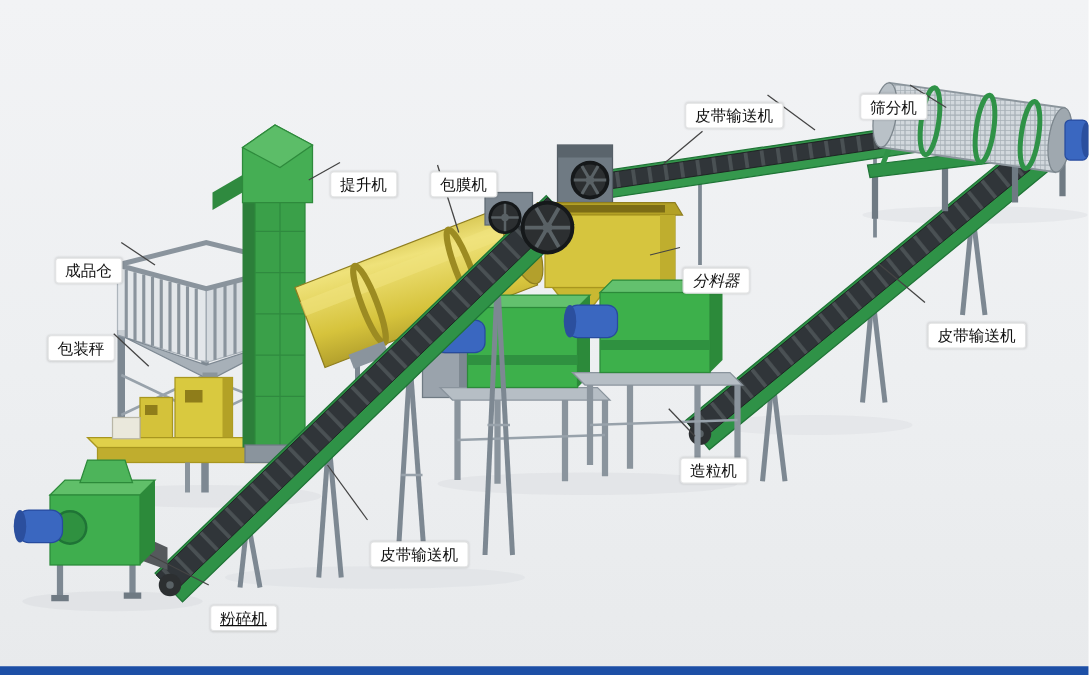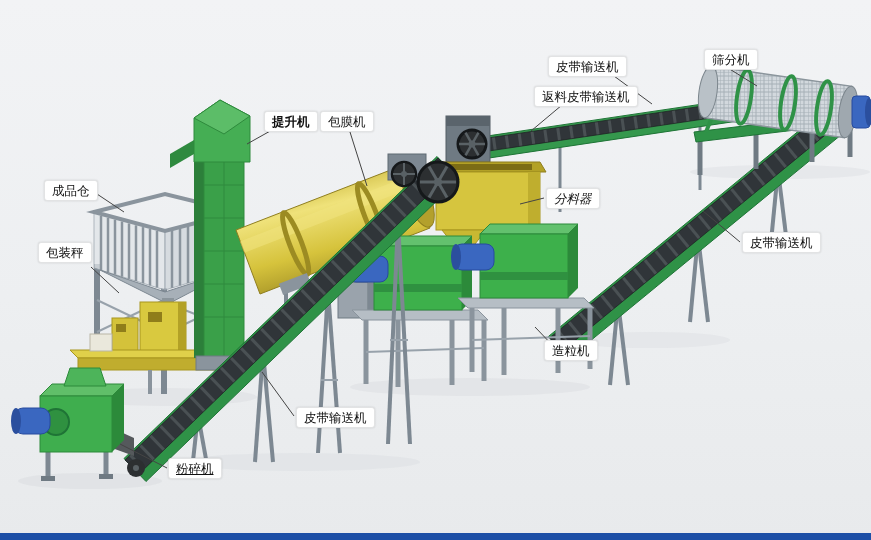--- a/index.html
+++ b/index.html
@@ -6,20 +6,21 @@
   .stage{
     position:relative;width:871px;height:540px;overflow:hidden;
     background:linear-gradient(180deg,#f2f3f5 0%,#edeff1 55%,#e8eaec 100%);
     font-family:"DejaVu Sans",sans-serif;
   }
   .scene-svg{position:absolute;left:0;top:0;width:871px;height:540px;}
   .label{
     position:absolute;background:#ffffff;border:1px solid #e2e3e4;border-radius:3px;
     padding:1px 7px;font-size:12.5px;line-height:17px;color:#101010;white-space:nowrap;
     box-shadow:0 0 2px rgba(0,0,0,.15);
+    margin-top:26px;
   }
   .footer-bar{position:absolute;left:0;right:0;bottom:0;height:7px;background:#1d4fa6;}
 </style>
 </head>
 <body>
 
 <div class="stage">
 
   <svg class="scene-svg" viewBox="0 0 871 540">
     <defs>
@@ -330,25 +331,24 @@
       <line x1="544" y1="198" x2="520" y2="204"></line>
       <line x1="740" y1="242" x2="703" y2="211"></line>
       <line x1="97" y1="194" x2="124" y2="212"></line>
       <line x1="91" y1="267" x2="119" y2="293"></line>
       <line x1="556" y1="349" x2="535" y2="327"></line>
       <line x1="294" y1="416" x2="262" y2="372"></line>
       <line x1="167" y1="468" x2="120" y2="444"></line>
     </g>
   </svg>
 
-  <div class="label" style="left:264px;top:111px;font-weight:bold;">提升机</div>
-  <div class="label" style="left:320px;top:111px;">包膜机</div>
+  <div class="label" style="left:264px;top:111px;">提升机</div>
+  <div class="label" style="left:344px;top:111px;">包膜机</div>
   <div class="label" style="left:548px;top:56px;">皮带输送机</div>
-  <div class="label" style="left:704px;top:49px;">筛分机</div>
-  <div class="label" style="left:534px;top:86px;">返料皮带输送机</div>
+  <div class="label" style="left:688px;top:49px;">筛分机</div>
   <div class="label" style="left:546px;top:188px;font-style:italic;">分料器</div>
   <div class="label" style="left:742px;top:232px;">皮带输送机</div>
   <div class="label" style="left:44px;top:180px;">成品仓</div>
   <div class="label" style="left:38px;top:242px;">包装秤</div>
   <div class="label" style="left:544px;top:340px;">造粒机</div>
   <div class="label" style="left:296px;top:407px;">皮带输送机</div>
   <div class="label" style="left:168px;top:458px;text-decoration:underline;">粉碎机</div>
 
   <div class="footer-bar"></div>
 </div>

